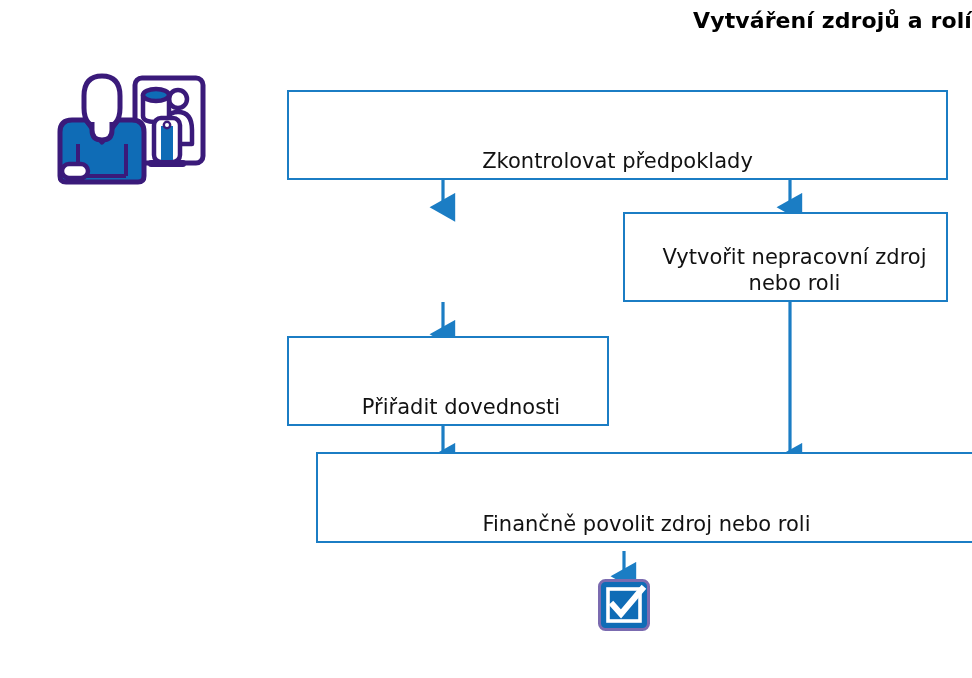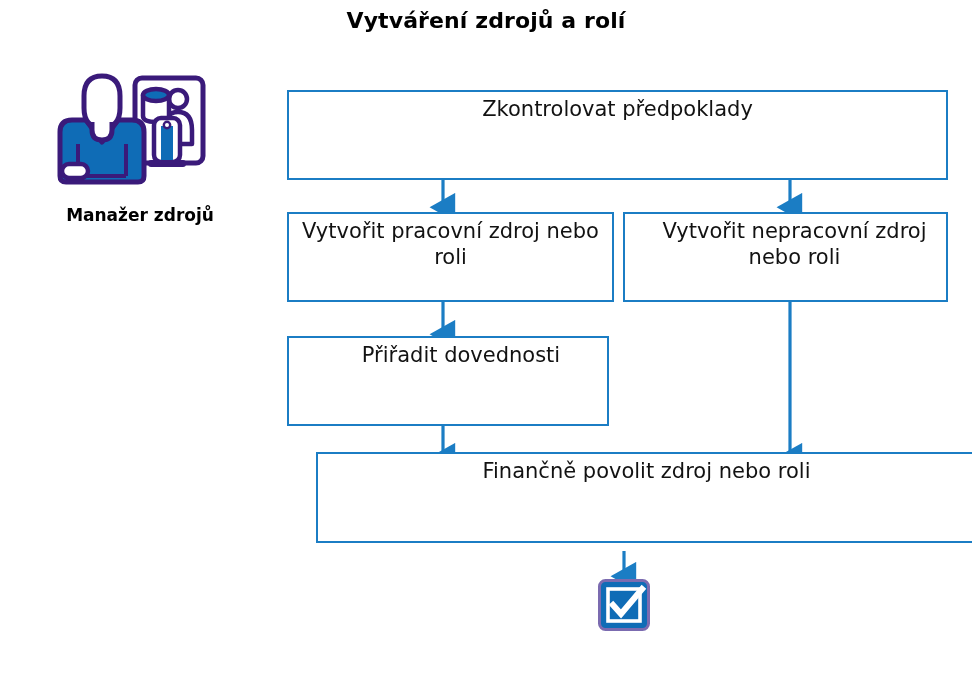--- a/index.html
+++ b/index.html
@@ -22,21 +22,21 @@
     width: 972px;
     height: 678px;
   }
 
   
   .diagram-title {
     position: absolute;
     left: 0;
     top: 8px;
     width: 972px;
-    text-align: center;
+    text-align: right;
     font-size: 22px;
     font-weight: bold;
     letter-spacing: 0.1px;
     color: #000000;
   }
 
   
   .actor {
     position: absolute;
     left: 30px;
@@ -62,21 +62,21 @@
     color: #000000;
   }
 
   
   .node {
     position: absolute;
     box-sizing: border-box;
     background: #ffffff;
     border: 2.5px solid #1b7dc4;
     display: flex;
-    align-items: flex-start;
+    align-items: flex-end;
     justify-content: center;
     text-align: center;
     font-size: 21px;
     line-height: 1.25;
     color: #121212;
     padding: 4px 10px;
   }
   .node span { display: block; }
 
   
@@ -136,21 +136,20 @@
 
         <path d="M30 72 L30 104 M78 72 L78 104 M30 104 L78 104" fill="none" stroke="#3a1a7a" stroke-width="4"></path>
 
         <rect x="14" y="92" width="26" height="14" rx="7" ry="7" fill="#ffffff" stroke="#3a1a7a" stroke-width="4.5"></rect>
 
         <path d="M54 4 q-18 0 -18 20 L36 36 q0 20 18 20 q18 0 18 -20 L72 24 q0 -20 -18 -20 Z" fill="#ffffff" stroke="#3a1a7a" stroke-width="5" stroke-linejoin="round"></path>
 
         <path d="M44 50 L44 58 q0 10 10 10 q10 0 10 -10 L64 50" fill="#ffffff" stroke="#3a1a7a" stroke-width="5" stroke-linejoin="round"></path>
       </svg>
     </div>
-    <div class="actor-label">Manažer zdrojů</div>
   </div>
 
   <svg id="connectors" viewBox="0 0 972 678" xmlns="http://www.w3.org/2000/svg">
     <defs>
       <marker id="arrowhead" markerWidth="9" markerHeight="9" refX="4.4" refY="4.4" orient="auto" markerUnits="strokeWidth">
         <path d="M0,0.6 L9,0.6 L4.5,8.6 Z" fill="#1b7dc4"></path>
       </marker>
     </defs>
 
     <line x1="443" y1="180" x2="443" y2="207" stroke="#1b7dc4" stroke-width="3.2" marker-end="url(#arrowhead)"></line>
@@ -163,23 +162,20 @@
 
     <line x1="790" y1="302" x2="790" y2="457" stroke="#1b7dc4" stroke-width="3.2" marker-end="url(#arrowhead)"></line>
 
     <line x1="624" y1="551" x2="624" y2="576" stroke="#1b7dc4" stroke-width="3.2" marker-end="url(#arrowhead)"></line>
   </svg>
 
   <div class="node" style="left:287px; top:90px; width:661px; height:90px;">
     <span>Zkontrolovat předpoklady</span>
   </div>
 
-  <div class="node" style="left:287px; top:212px; width:327px; height:90px;">
-    <span>Vytvořit pracovní zdroj nebo roli</span>
-  </div>
 
   <div class="node" style="left:623px; top:212px; width:325px; height:90px;padding-left:28px;">
     <span>Vytvořit nepracovní zdroj nebo roli</span>
   </div>
 
   <div class="node" style="left:287px; top:336px; width:322px; height:90px;padding-left:36px;">
     <span>Přiřadit dovednosti</span>
   </div>
 
   <div class="node" style="left:287px; top:452px; width:661px; height:91px;margin-left:29px;">

